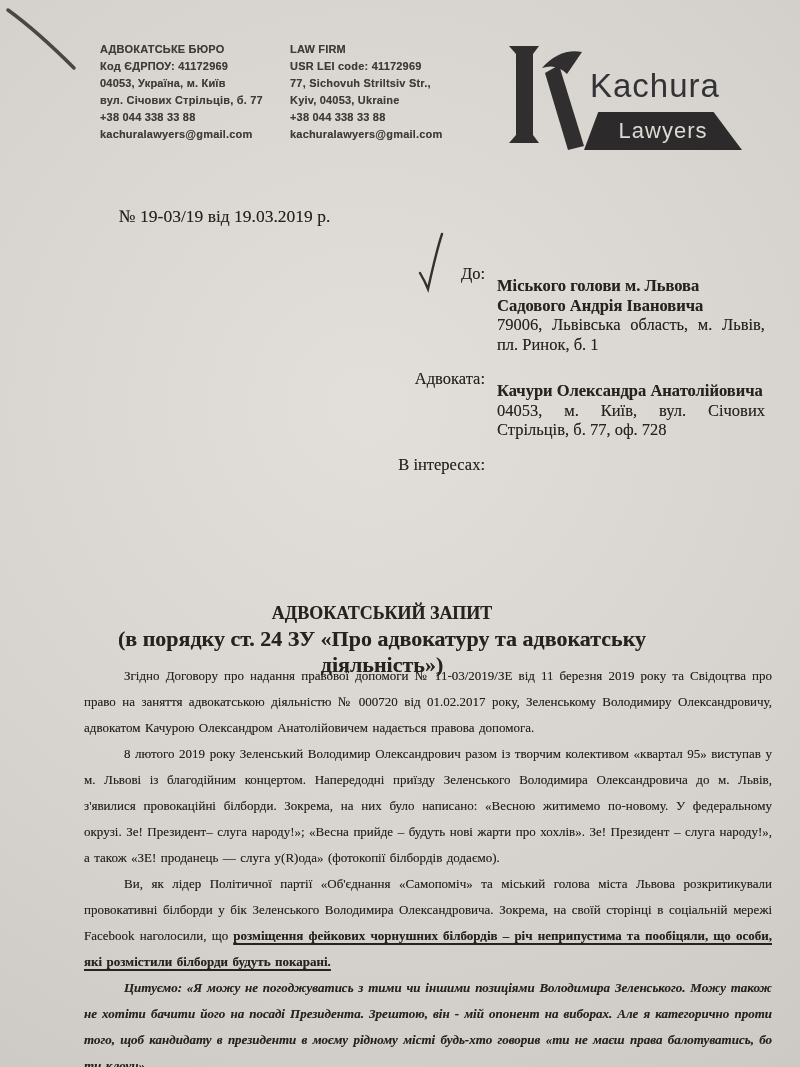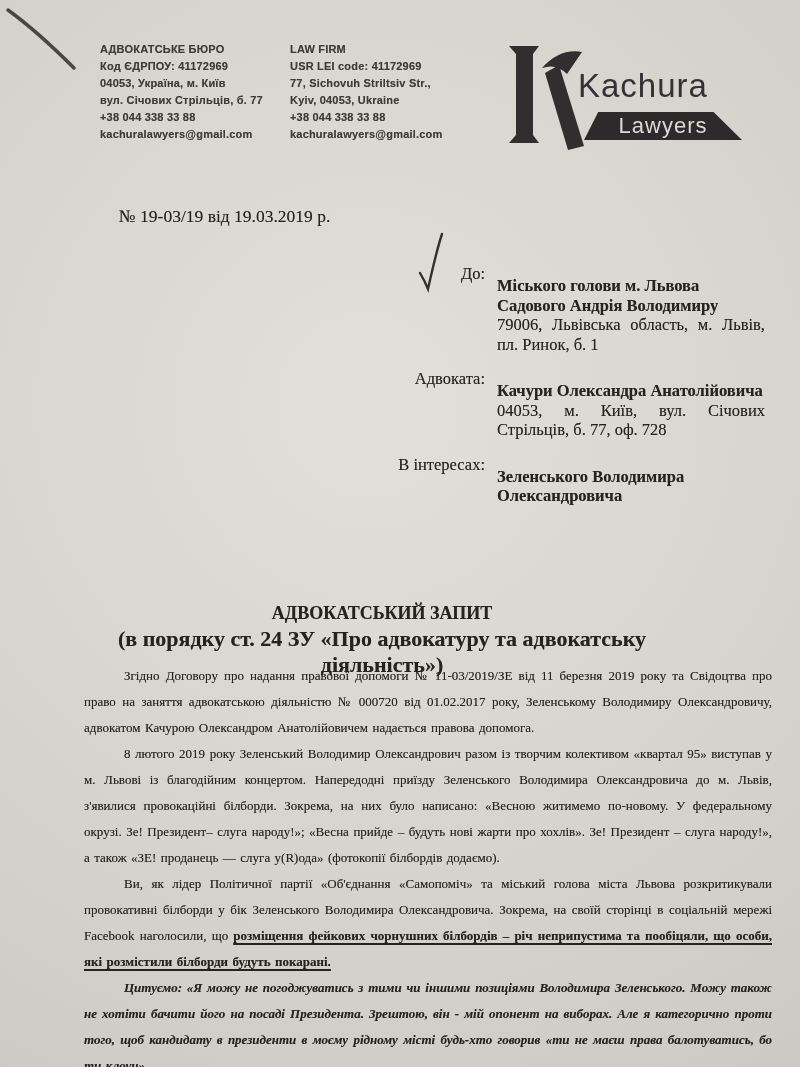--- a/index.html
+++ b/index.html
@@ -20,27 +20,27 @@
     position:absolute;top:41px;
     font-family:"Liberation Sans", sans-serif;
     font-weight:bold;font-size:11px;line-height:17px;
     color:#3e3c39;letter-spacing:0.2px;
   }
   .firm-ua{left:100px;}
   .firm-en{left:290px;}
   
   .logo-k{position:absolute;left:508px;top:46px;}
   .logo-name{
-    position:absolute;left:578px;top:67px;
+    position:absolute;left:590px;top:67px;
     font-family:"Liberation Sans", sans-serif;
     font-size:33px;font-weight:400;color:#343236;letter-spacing:1px;
     text-shadow:none;
   }
   .logo-banner{
-    position:absolute;left:584px;top:112px;width:158px;height:28px;
+    position:absolute;left:584px;top:112px;width:158px;height:38px;
     background:#2c2a2b;
     clip-path:polygon(9% 0, 82% 0, 100% 100%, 0 100%);
     display:flex;align-items:center;justify-content:center;text-align:center;
   }
   .logo-banner span{
     font-family:"Liberation Sans", sans-serif;
     font-size:22px;color:#dedbd6;letter-spacing:1px;text-shadow:none;
   }
   
   .ref{position:absolute;left:119px;top:206px;font-size:17.5px;}
@@ -109,36 +109,33 @@
 
   <svg class="checkmark" width="32" height="64" viewBox="0 0 32 64">
     <path d="M4,42 C7,47 10,53 12,58 C16,40 21,18 26,3" stroke="#33312e" stroke-width="2.4" fill="none" stroke-linecap="round"></path>
   </svg>
 
   <div class="recipients">
     <div class="rrow">
       <div class="rlbl">До:</div>
       <div class="rval">
         <div class="bname">Міського голови м. Львова</div>
-        <div class="bname">Садового Андрія Володимиру</div>
+        <div class="bname">Садового Андрія Івановича</div>
         <div class="jtext">79006, Львівська область, м. Львів, пл. Ринок, б. 1</div>
       </div>
     </div>
     <div class="rrow">
       <div class="rlbl">Адвоката:</div>
       <div class="rval">
         <div class="bname">Качури Олександра Анатолійовича</div>
         <div class="jtext">04053, м. Київ, вул. Січових Стрільців, б. 77, оф. 728</div>
       </div>
     </div>
     <div class="rrow">
       <div class="rlbl">В інтересах:</div>
-      <div class="rval">
-        <div class="bname">Зеленського Володимира Олександровича</div>
-      </div>
     </div>
   </div>
 
   <div class="title-block">
     <div class="doc-title">АДВОКАТСЬКИЙ ЗАПИТ</div>
     <div class="doc-subtitle">(в порядку ст. 24 ЗУ «Про адвокатуру та адвокатську діяльність»)</div>
   </div>
 
   <div class="body-text">
     <p>Згідно Договору про надання правової допомоги № 11-03/2019/ЗЕ від 11 березня 2019 року та Свідоцтва про право на заняття адвокатською діяльністю № 000720 від 01.02.2017 року, Зеленському Володимиру Олександровичу, адвокатом Качурою Олександром Анатолійовичем надається правова допомога.</p>

